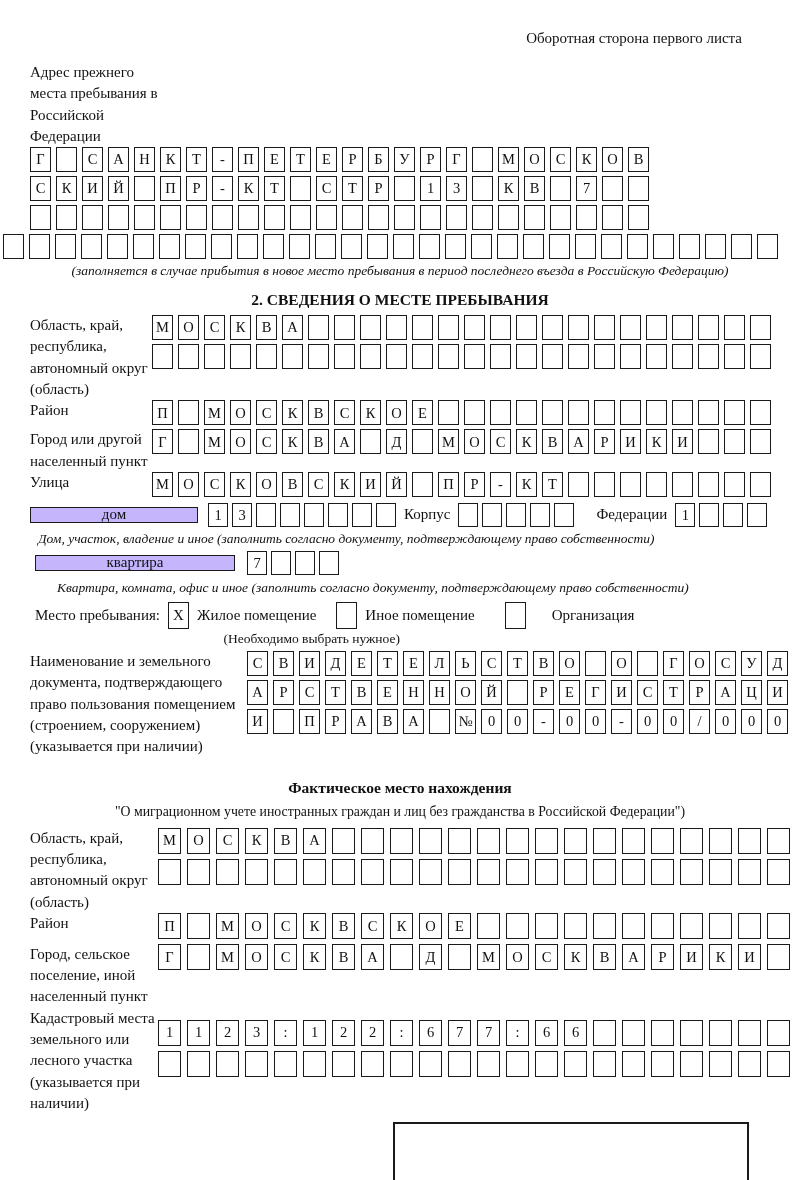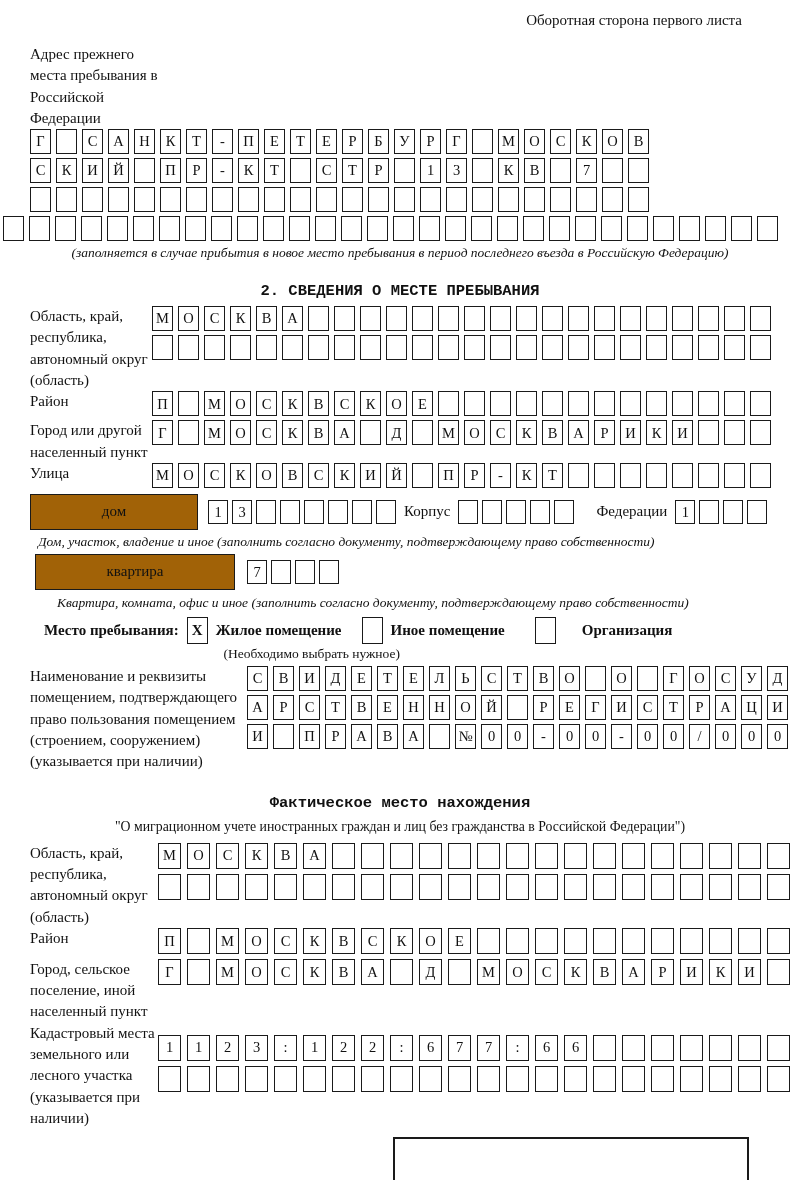--- a/index.html
+++ b/index.html
@@ -5,21 +5,21 @@
   html,body{margin:0;padding:0;background:#fff;}
   .page{
     position:relative;
     width:800px;height:1180px;
     background:#fff;color:#111;
     font-family:"Liberation Serif", "DejaVu Serif", serif;
     font-size:15px;
     overflow:hidden;
   }
   .hdr-note{
-    padding:12px 58px 0 0;
+    padding:30px 58px 0 0;
     text-align:right;
     font-size:15px;
   }
   .block{display:flex;align-items:flex-start;margin-left:30px;}
   .lbl{flex:none;line-height:1.42;font-size:15px;}
   .lbl-w130{width:130px;}
   .lbl-w122{width:122px;}
   .lbl-w128{width:128px;}
   .lbl-w217{width:217px;padding-right:8px;box-sizing:border-box;}
   .rows{display:flex;flex-direction:column;}
@@ -30,25 +30,25 @@
     display:flex;align-items:center;justify-content:center;
     font-size:14.5px;line-height:1;background:#fff;
   }
   .boxes.wide{gap:6px;margin-bottom:5px;}
   .boxes.wide .cell{width:23px;height:26px;}
   .boxes.small{gap:4px;}
   .boxes.small .cell{width:20px;height:24px;}
   .fullrow{margin:0 0 4px 3px;}
   .caption{font-size:13.5px;font-style:italic;}
   .caption.center{text-align:center;margin:2px 10px 4px 10px;}
-  .sec-title{text-align:center;font-weight:bold;font-size:15.5px;margin:21px 0 6px 0;font-family:Liberation Mono, monospace;}
+  .sec-title{text-align:center;font-weight:bold;font-size:15.5px;margin:12px 0 6px 0;}
   .inline-row{display:flex;align-items:center;margin-left:30px;}
   .namedbox{
-    border:1.6px solid #1a1a1a;box-sizing:border-box;height:36px;
-    display:flex;align-items:center;justify-content:center;background:#a16207;
+    border:1.6px solid #1a1a1a;box-sizing:border-box;height:16px;
+    display:flex;align-items:center;justify-content:center;background:#c4b5fd;
   }
   .dom-box{width:168px;margin-right:10px;}
   .kv-box{width:200px;margin-left:5px;margin-right:12px;}
   .fld-lbl{margin:0 8px;}
   .check{
     flex:none;width:21px;height:27px;
     border:1.6px solid #1a1a1a;box-sizing:border-box;
     display:flex;align-items:center;justify-content:center;
     font-size:15px;background:#fff;
   }
@@ -366,33 +366,33 @@
     <div class="namedbox kv-box">квартира</div>
     <div class="boxes small" style="margin-bottom:0;">
         <span class="cell">7</span>
         <span class="cell"></span>
         <span class="cell"></span>
         <span class="cell"></span>
       </div>
   </div>
   <div class="caption" style="margin:5px 0 6px 57px;">Квартира, комната, офис и иное (заполнить согласно документу, подтверждающему право собственности)</div>
 
-  <div class="inline-row" style="margin-left:44px;font-weight:bold;">
+  <div class="inline-row" style="margin-left:35px;">
     <span>Место пребывания:</span>
     <span class="check" style="margin-left:8px;">X</span>
     <span class="fld-lbl">Жилое помещение</span>
     <span class="check" style="margin-left:12px;"></span>
     <span class="fld-lbl">Иное помещение</span>
     <span class="check" style="margin-left:22px;"></span>
     <span class="fld-lbl" style="margin-left:26px;">Организация</span>
   </div>
   <div class="hint">(Необходимо выбрать нужное)</div>
 
   <div class="block">
-    <div class="lbl lbl-w217">Наименование и реквизиты помещением, подтверждающего право пользования помещением (строением, сооружением) (указывается при наличии)</div>
+    <div class="lbl lbl-w217">Наименование и земельного документа, подтверждающего право пользования помещением (строением, сооружением) (указывается при наличии)</div>
     <div class="rows">
       <div class="boxes">
           <span class="cell">С</span>
           <span class="cell">В</span>
           <span class="cell">И</span>
           <span class="cell">Д</span>
           <span class="cell">Е</span>
           <span class="cell">Т</span>
           <span class="cell">Е</span>
           <span class="cell">Л</span>

